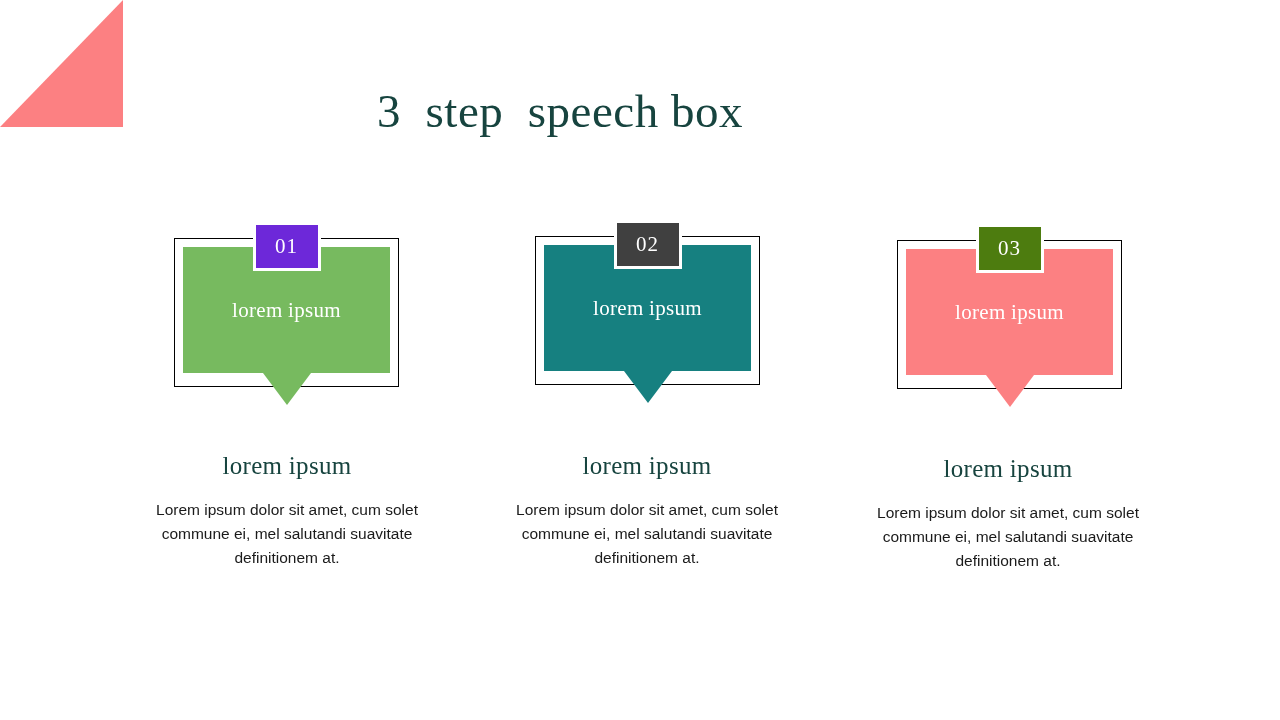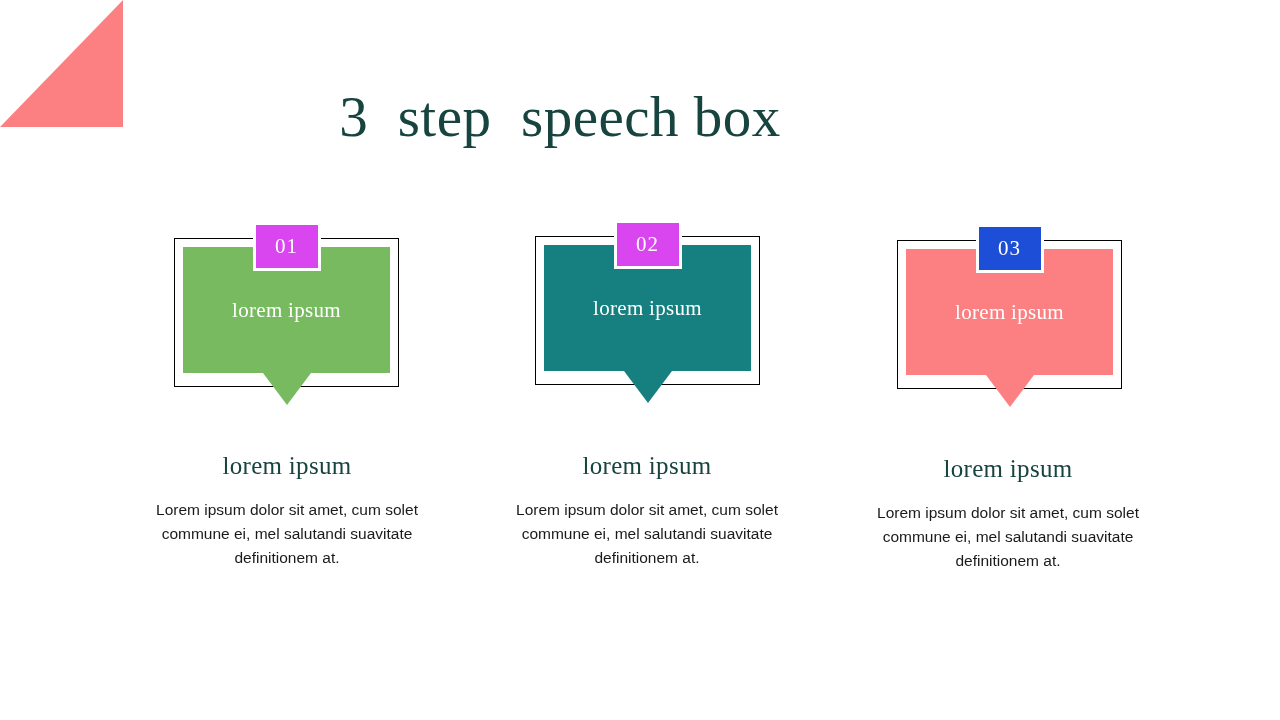--- a/index.html
+++ b/index.html
@@ -26,21 +26,21 @@
 
   
   #slide-title {
     position: absolute;
     left: 0;
     top: 84px;
     width: 1120px;
     text-align: center;
     color: #17443f;
     font-family: "Liberation Serif", serif;
-    font-size: 57px;
+    font-size: 47px;
     font-weight: 400;
     letter-spacing: 0.5px;
     white-space: pre;
   }
 
   
   #cards {
     position: absolute;
     left: 0;
     top: 0;
@@ -156,44 +156,44 @@
 </svg>
 
 <div id="slide-title">3  step  speech box</div>
 
 <div id="cards">
     <div class="card" style="left: 174px; top: 238px;">
       <div class="card-frame"></div>
       <div class="bubble" style="background: rgb(119, 186, 95);">
         <div class="bubble-label">lorem ipsum</div>
         <div class="bubble-pointer" style="border-top-color: rgb(119, 186, 95);"></div>
-        <div class="badge" style="background: #d946ef;">01</div>
+        <div class="badge" style="background: #6d28d9;">01</div>
       </div>
     </div>
     <div class="text-block" style="left: 137px; top: 452px;">
       <div class="text-heading">lorem ipsum</div>
       <div class="text-body">Lorem ipsum dolor sit amet, cum solet commune ei, mel salutandi suavitate definitionem at.</div>
     </div>
     <div class="card" style="left: 535px; top: 236px;">
       <div class="card-frame"></div>
       <div class="bubble" style="background: rgb(22, 128, 128);">
         <div class="bubble-label">lorem ipsum</div>
         <div class="bubble-pointer" style="border-top-color: rgb(22, 128, 128);"></div>
-        <div class="badge" style="background: #d946ef;">02</div>
+        <div class="badge" style="background: #404040;">02</div>
       </div>
     </div>
     <div class="text-block" style="left: 497px; top: 452px;">
       <div class="text-heading">lorem ipsum</div>
       <div class="text-body">Lorem ipsum dolor sit amet, cum solet commune ei, mel salutandi suavitate definitionem at.</div>
     </div>
     <div class="card" style="left: 897px; top: 240px;">
       <div class="card-frame"></div>
       <div class="bubble" style="background: rgb(252, 128, 130);">
         <div class="bubble-label">lorem ipsum</div>
         <div class="bubble-pointer" style="border-top-color: rgb(252, 128, 130);"></div>
-        <div class="badge" style="background: #1d4ed8;">03</div>
+        <div class="badge" style="background: #4d7c0f;">03</div>
       </div>
     </div>
     <div class="text-block" style="left: 858px; top: 455px;">
       <div class="text-heading">lorem ipsum</div>
       <div class="text-body">Lorem ipsum dolor sit amet, cum solet commune ei, mel salutandi suavitate definitionem at.</div>
     </div>
   </div>
 
 </body></html>

